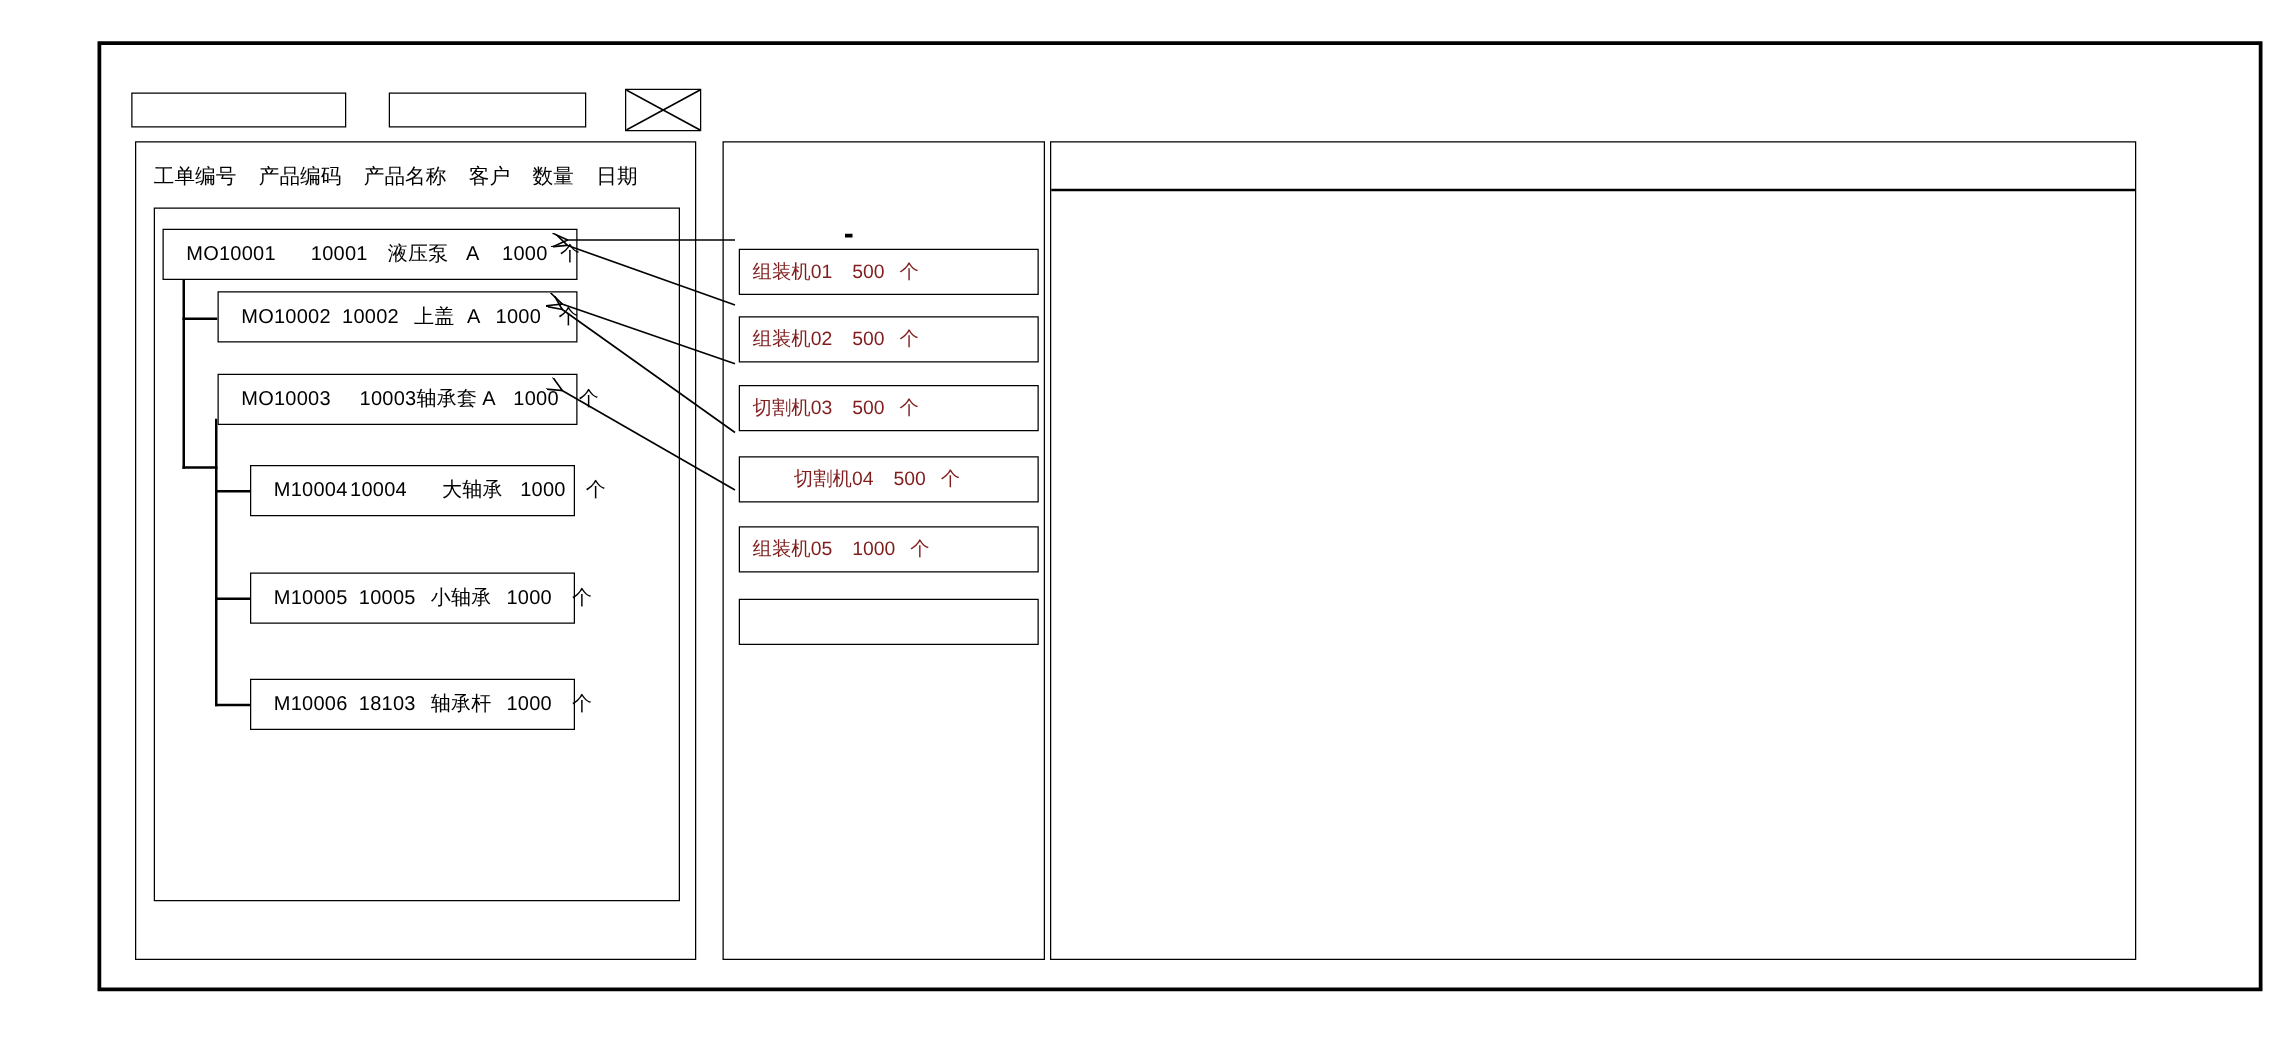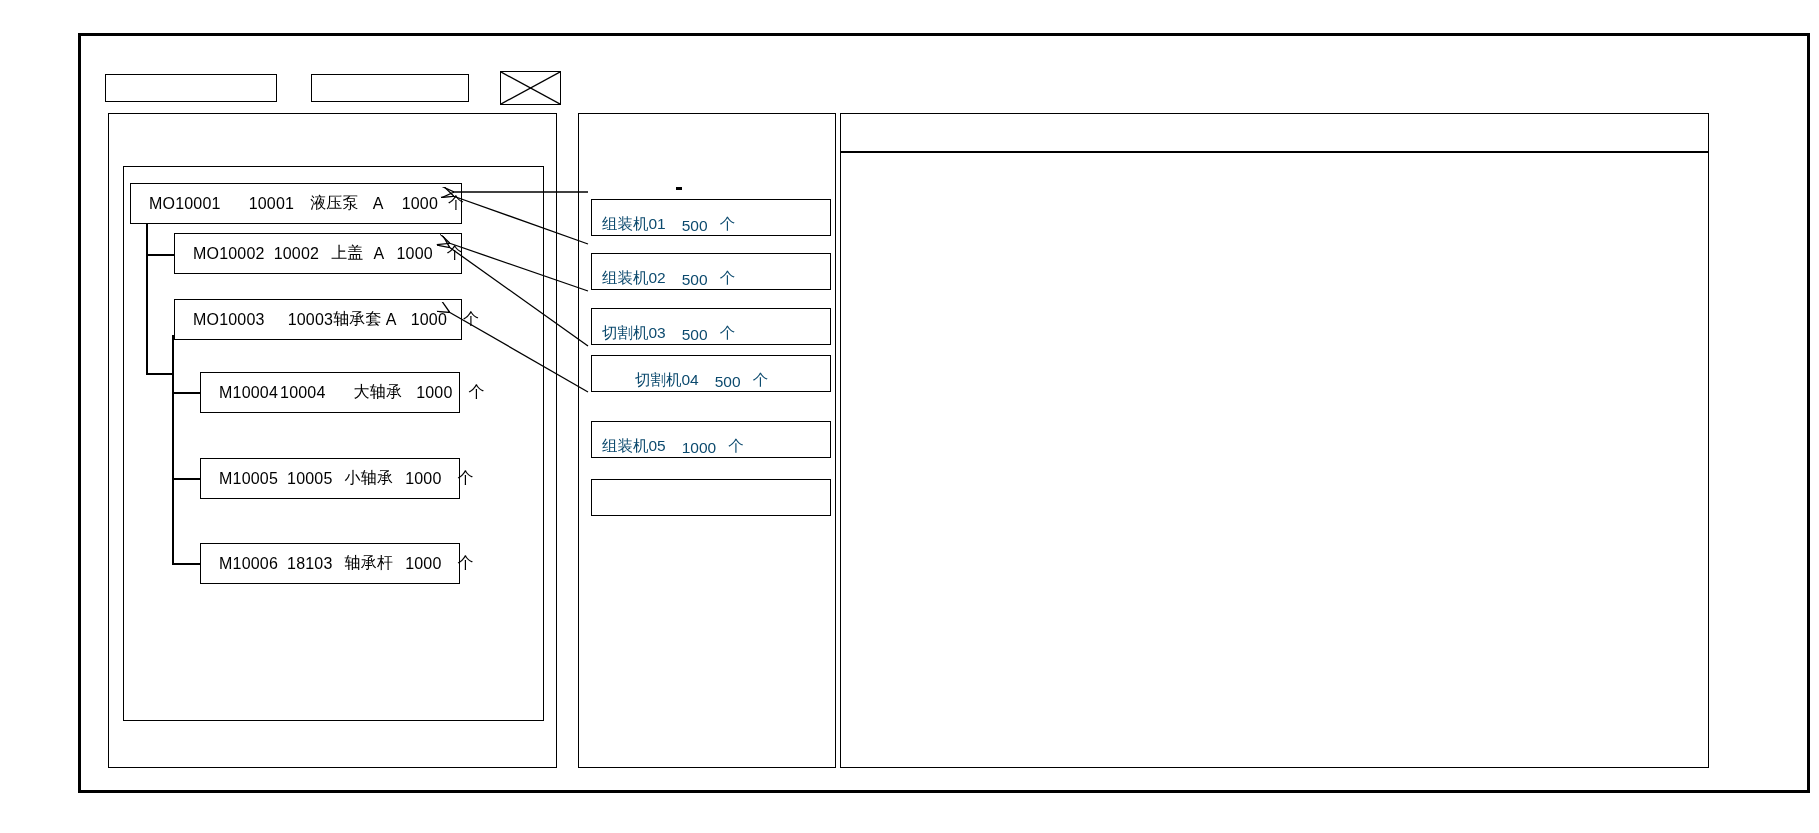--- a/index.html
+++ b/index.html
@@ -104,24 +104,24 @@
     width: 6px; height: 2.5px;
     background: #000000;
   }
   .machine-box {
     position: absolute;
     left: 12px;
     width: 240px; height: 37px;
     border: 1.5px solid #000000;
     background: #ffffff;
     display: flex;
-    align-items: flex-end;
+    align-items: center;
     padding-left: 10px;
     font-size: 15.5px;
-    color: #0c4a6e;
+    color: #7f1d1d;
     white-space: nowrap;
   }
   .machine-qty { margin-left: 16px; }
   .machine-unit { margin-left: 12px; }
 
   
   #right-panel {
     position: absolute;
     left: 840px; top: 113px;
     width: 869px; height: 655px;
@@ -156,20 +156,28 @@
 
   <div id="toolbar-placeholder" class="toolbar-box">
     <svg viewBox="0 0 61 34" preserveAspectRatio="none">
       <line x1="0" y1="0" x2="61" y2="34" stroke="#000" stroke-width="1.4"></line>
       <line x1="61" y1="0" x2="0" y2="34" stroke="#000" stroke-width="1.4"></line>
     </svg>
   </div>
 
   <div id="left-panel">
 
+    <div id="left-header">
+      <span>工单编号</span>
+      <span>产品编码</span>
+      <span>产品名称</span>
+      <span>客户</span>
+      <span>数量</span>
+      <span>日期</span>
+    </div>
 
     <div id="tree-area">
 
       <div class="elbow" style="left:22px; top:50px; width:28px; height:158px;">
         <div class="v" style="left:0; top:0; height:158px;"></div>
         <div class="h" style="left:0; top:37px; width:28px;"></div>
         <div class="h" style="left:0; top:156px; width:28px;"></div>
       </div>
 
       <div class="elbow" style="left:48px; top:168px; width:28px; height:230px;">
@@ -247,21 +255,21 @@
       <span class="machine-qty">500</span>
       <span class="machine-unit">个</span>
     </div>
 
     <div class="machine-box" style="top:194px;">
       <span>切割机03</span>
       <span class="machine-qty">500</span>
       <span class="machine-unit">个</span>
     </div>
 
-    <div class="machine-box" style="top:241px;padding-left:43px;">
+    <div class="machine-box" style="top:251px;padding-left:43px;">
       <span>切割机04</span>
       <span class="machine-qty">500</span>
       <span class="machine-unit">个</span>
     </div>
 
     <div class="machine-box" style="top:307px;">
       <span>组装机05</span>
       <span class="machine-qty">1000</span>
       <span class="machine-unit">个</span>
     </div>

